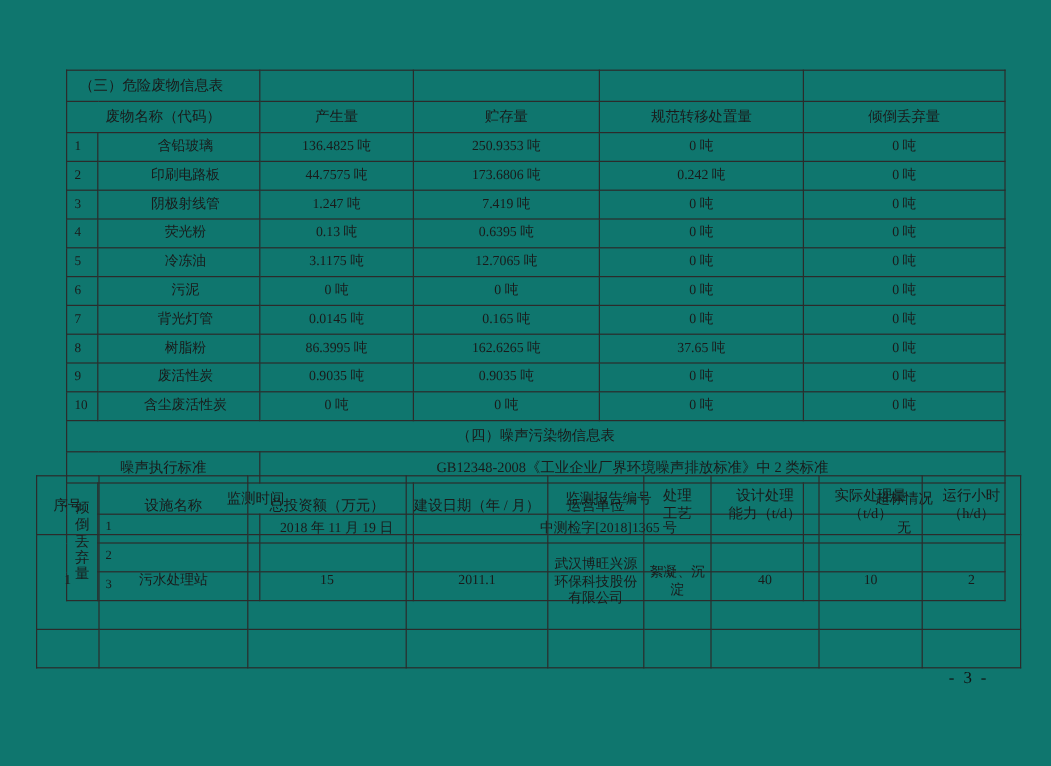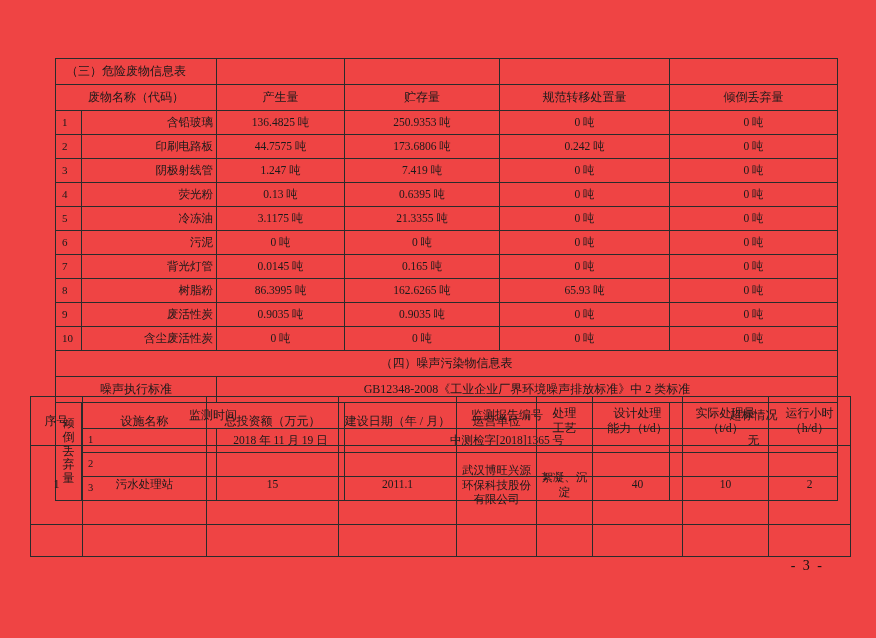--- a/index.html
+++ b/index.html
@@ -13,21 +13,21 @@
     font-family: "Liberation Serif", serif;
     color: #111;
     position: relative;
     overflow: hidden;
   }
   .page {
     position: absolute;
     left: 0; top: 0;
     width: 876px;
     height: 638px;
-    background: #ef4444;
+    background: #0f766e;
   }
   .sheet {
     position: absolute;
     left: 55px;
     top: 58px;
     width: 782px;
   }
   table {
     border-collapse: collapse;
     width: 100%;
@@ -56,21 +56,21 @@
     font-size: 12px;
     height: 21px;
   }
   .num-col {
     width: 26px;
     text-align: left;
     padding-left: 6px;
     font-size: 11px;
   }
   .name-col {
-    text-align: right;
+    text-align: center;
     padding-left: 14px;
   }
   .centered-title {
     font-size: 12.5px;
   }
   .noise-std-label {
     width: 190px;
   }
   .section-head {
     position: absolute;
@@ -181,21 +181,21 @@
           <td class="name-col">荧光粉</td>
           <td>0.13 吨</td>
           <td>0.6395 吨</td>
           <td>0 吨</td>
           <td>0 吨</td>
         </tr>
         <tr class="t-hw">
           <td class="num-col">5</td>
           <td class="name-col">冷冻油</td>
           <td>3.1175 吨</td>
-          <td>21.3355 吨</td>
+          <td>12.7065 吨</td>
           <td>0 吨</td>
           <td>0 吨</td>
         </tr>
         <tr class="t-hw">
           <td class="num-col">6</td>
           <td class="name-col">污泥</td>
           <td>0 吨</td>
           <td>0 吨</td>
           <td>0 吨</td>
           <td>0 吨</td>
@@ -206,21 +206,21 @@
           <td>0.0145 吨</td>
           <td>0.165 吨</td>
           <td>0 吨</td>
           <td>0 吨</td>
         </tr>
         <tr class="t-hw">
           <td class="num-col">8</td>
           <td class="name-col">树脂粉</td>
           <td>86.3995 吨</td>
           <td>162.6265 吨</td>
-          <td>65.93 吨</td>
+          <td>37.65 吨</td>
           <td>0 吨</td>
         </tr>
         <tr class="t-hw">
           <td class="num-col">9</td>
           <td class="name-col">废活性炭</td>
           <td>0.9035 吨</td>
           <td>0.9035 吨</td>
           <td>0 吨</td>
           <td>0 吨</td>
         </tr>

